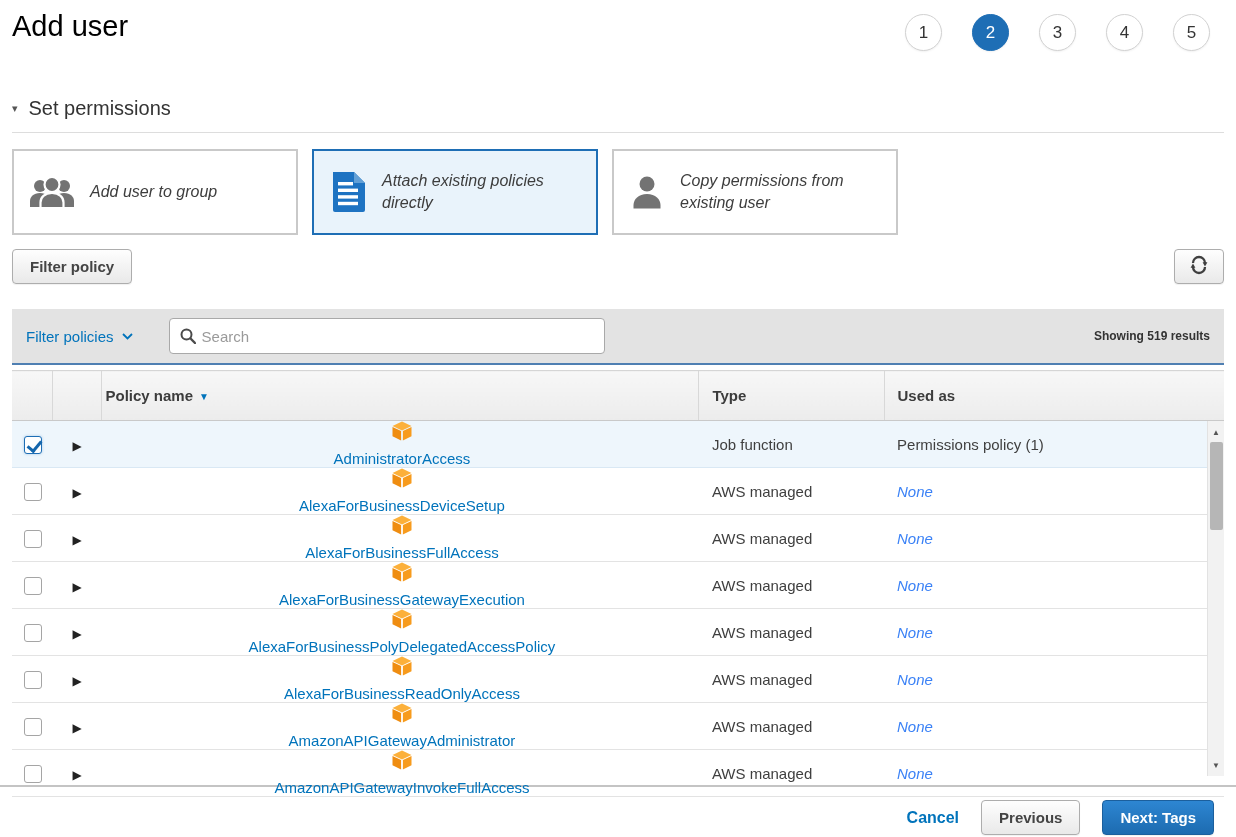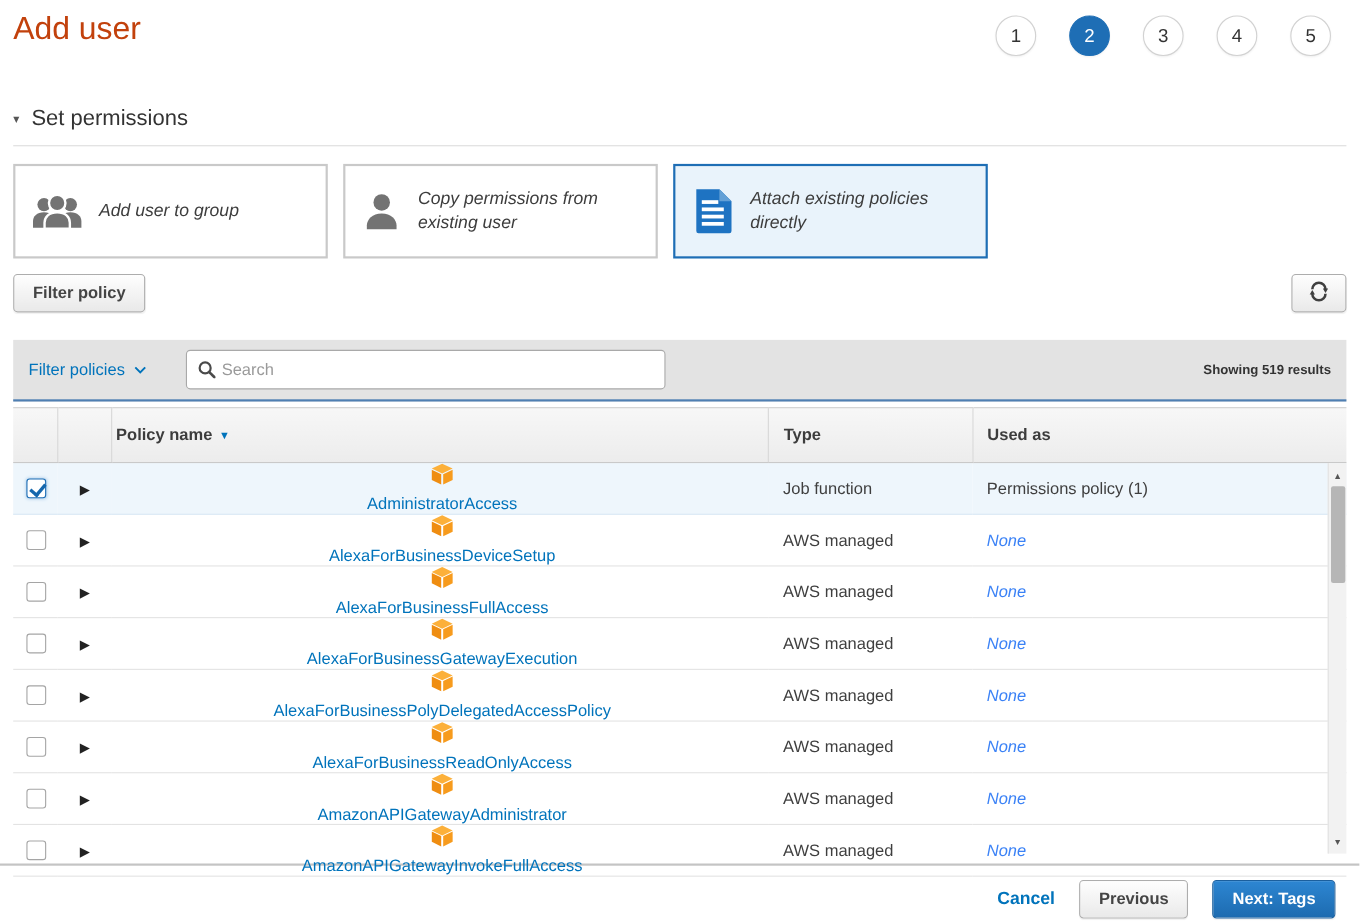--- a/index.html
+++ b/index.html
@@ -7,21 +7,21 @@
   body {
     font-family: "Liberation Sans", sans-serif;
     background: #fff;
     color: #444;
     overflow: hidden;
     position: relative;
   }
 
   
   .header-row { display:flex; justify-content:space-between; align-items:flex-start; padding:10px 14px 0 12px; }
-  .page-title { font-size:29px; font-weight:400; color:#c2410c; }
+  .page-title { font-size:29px; font-weight:400; color:#000000; }
   .steps { display:flex; gap:30px; margin-top:4px; margin-right:12px; }
   .step {
     width:37px; height:37px; border-radius:50%;
     border:1px solid #d2d2d2; background:#fff; color:#333;
     font-size:17px; display:flex; align-items:center; justify-content:center;
     box-shadow:0 1px 2px rgba(0,0,0,0.06);
   }
   .step.active { background:#1e6eb5; border-color:#1e6eb5; color:#fff; }
 
   
@@ -147,41 +147,41 @@
         <circle cx="11" cy="11" r="6"></circle>
         <path d="M11 18c-6.5 0-10 4-10 8v6h20v-6c0-4-3.5-8-10-8z"></path>
         <circle cx="35" cy="11" r="6"></circle>
         <path d="M35 18c-6.5 0-10 4-10 8v6h20v-6c0-4-3.5-8-10-8z"></path>
         <circle cx="23" cy="9.5" r="7.5" stroke="#fff" stroke-width="2.2"></circle>
         <path d="M23 18c-7.5 0-11.5 4.5-11.5 9.5V33h23v-5.5c0-5-4-9.5-11.5-9.5z" stroke="#fff" stroke-width="2.2"></path>
       </svg>
     </span>
     <span class="card-label">Add user to group</span>
   </div>
-  <div class="card">
-    <span class="card-icon">
-      <svg width="36" height="36" viewBox="0 0 36 36" fill="#737373">
-        <circle cx="18" cy="10" r="7.5"></circle>
-        <path d="M18 20c-8.5 0-13.5 5.5-13.5 11v3.5h27V31c0-5.5-5-11-13.5-11z"></path>
-      </svg>
-    </span>
-    <span class="card-label">Copy permissions from existing user</span>
-  </div>
   <div class="card selected">
     <span class="card-icon">
       <svg width="38" height="44" viewBox="0 0 38 44">
         <path d="M4 2 h21 l11 11 v27 a2 2 0 0 1 -2 2 H6 a2 2 0 0 1 -2 -2 z" fill="#1e73c2"></path>
         <path d="M25 2 l11 11 h-11 z" fill="#63a0d6"></path>
         <rect x="9" y="12" width="15" height="3.4" fill="#fff"></rect>
         <rect x="9" y="18.6" width="20" height="3.4" fill="#fff"></rect>
         <rect x="9" y="25.2" width="20" height="3.4" fill="#fff"></rect>
         <rect x="9" y="31.8" width="20" height="3.4" fill="#fff"></rect>
       </svg>
     </span>
     <span class="card-label">Attach existing policies directly</span>
+  </div>
+  <div class="card">
+    <span class="card-icon">
+      <svg width="36" height="36" viewBox="0 0 36 36" fill="#737373">
+        <circle cx="18" cy="10" r="7.5"></circle>
+        <path d="M18 20c-8.5 0-13.5 5.5-13.5 11v3.5h27V31c0-5.5-5-11-13.5-11z"></path>
+      </svg>
+    </span>
+    <span class="card-label">Copy permissions from existing user</span>
   </div>
 </div>
 
 <div class="toolbar">
   <button class="btn">Filter policy</button>
   <button class="btn icon-btn">
     <span>
       <svg width="20" height="20" viewBox="0 0 20 20">
         <path d="M4 8 A6 6 0 0 1 16 8" fill="none" stroke="#3f3f3f" stroke-width="2.3"></path>
         <polygon points="13.6,7.2 18.4,7.2 16,11.4" fill="#3f3f3f"></polygon>

